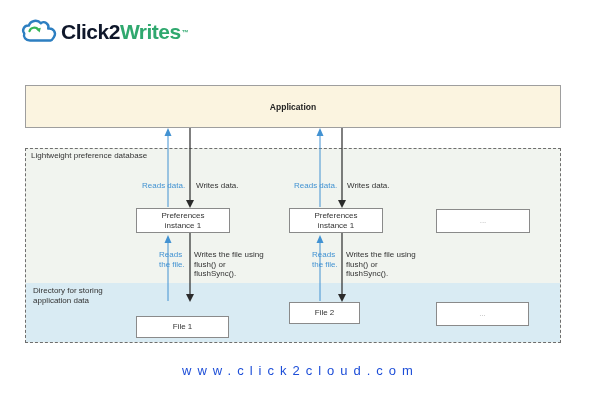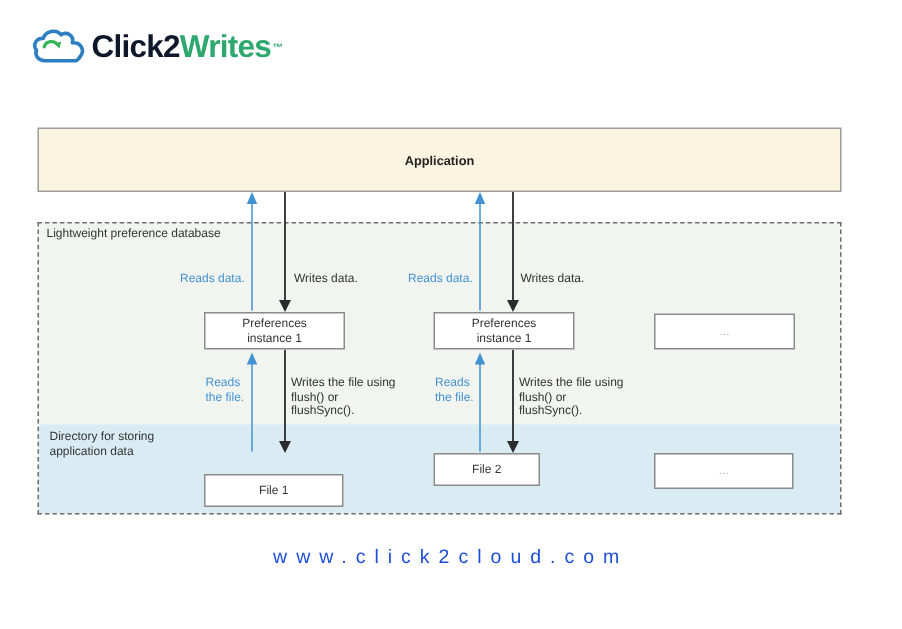--- a/index.html
+++ b/index.html
@@ -40,21 +40,21 @@
     font-size:8px; line-height:10px; color:#333;
   }
   .node-pref1 { left:136px; top:208px; width:94px; height:25px; }
   .node-pref2 { left:289px; top:208px; width:94px; height:25px; }
   .node-dots-top { left:436px; top:209px; width:94px; height:24px; color:#b0b0b0; }
   .node-file1 { left:136px; top:316px; width:93px; height:22px; }
   .node-file2 { left:289px; top:302px; width:71px; height:22px; }
   .node-dots-bottom { left:436px; top:302px; width:93px; height:24px; color:#b0b0b0; }
   
   .ann { position:absolute; font-size:8px; line-height:9.5px; color:#333; white-space:nowrap; }
-  .ann.blue { color:#4292d2; }
+  .ann.blue { color:#4292d2;margin-left:22px; }
   .ann .ln { display:block; }
   .reads-data-1 { left:120px; top:181px; }
   .writes-data-1 { left:196px; top:181px; }
   .reads-data-2 { left:272px; top:181px; }
   .writes-data-2 { left:347px; top:181px; }
   .reads-file-1 { left:137px; top:250px; }
   .writes-file-1 { left:194px; top:250px; }
   .reads-file-2 { left:290px; top:250px; }
   .writes-file-2 { left:346px; top:250px; }
   

